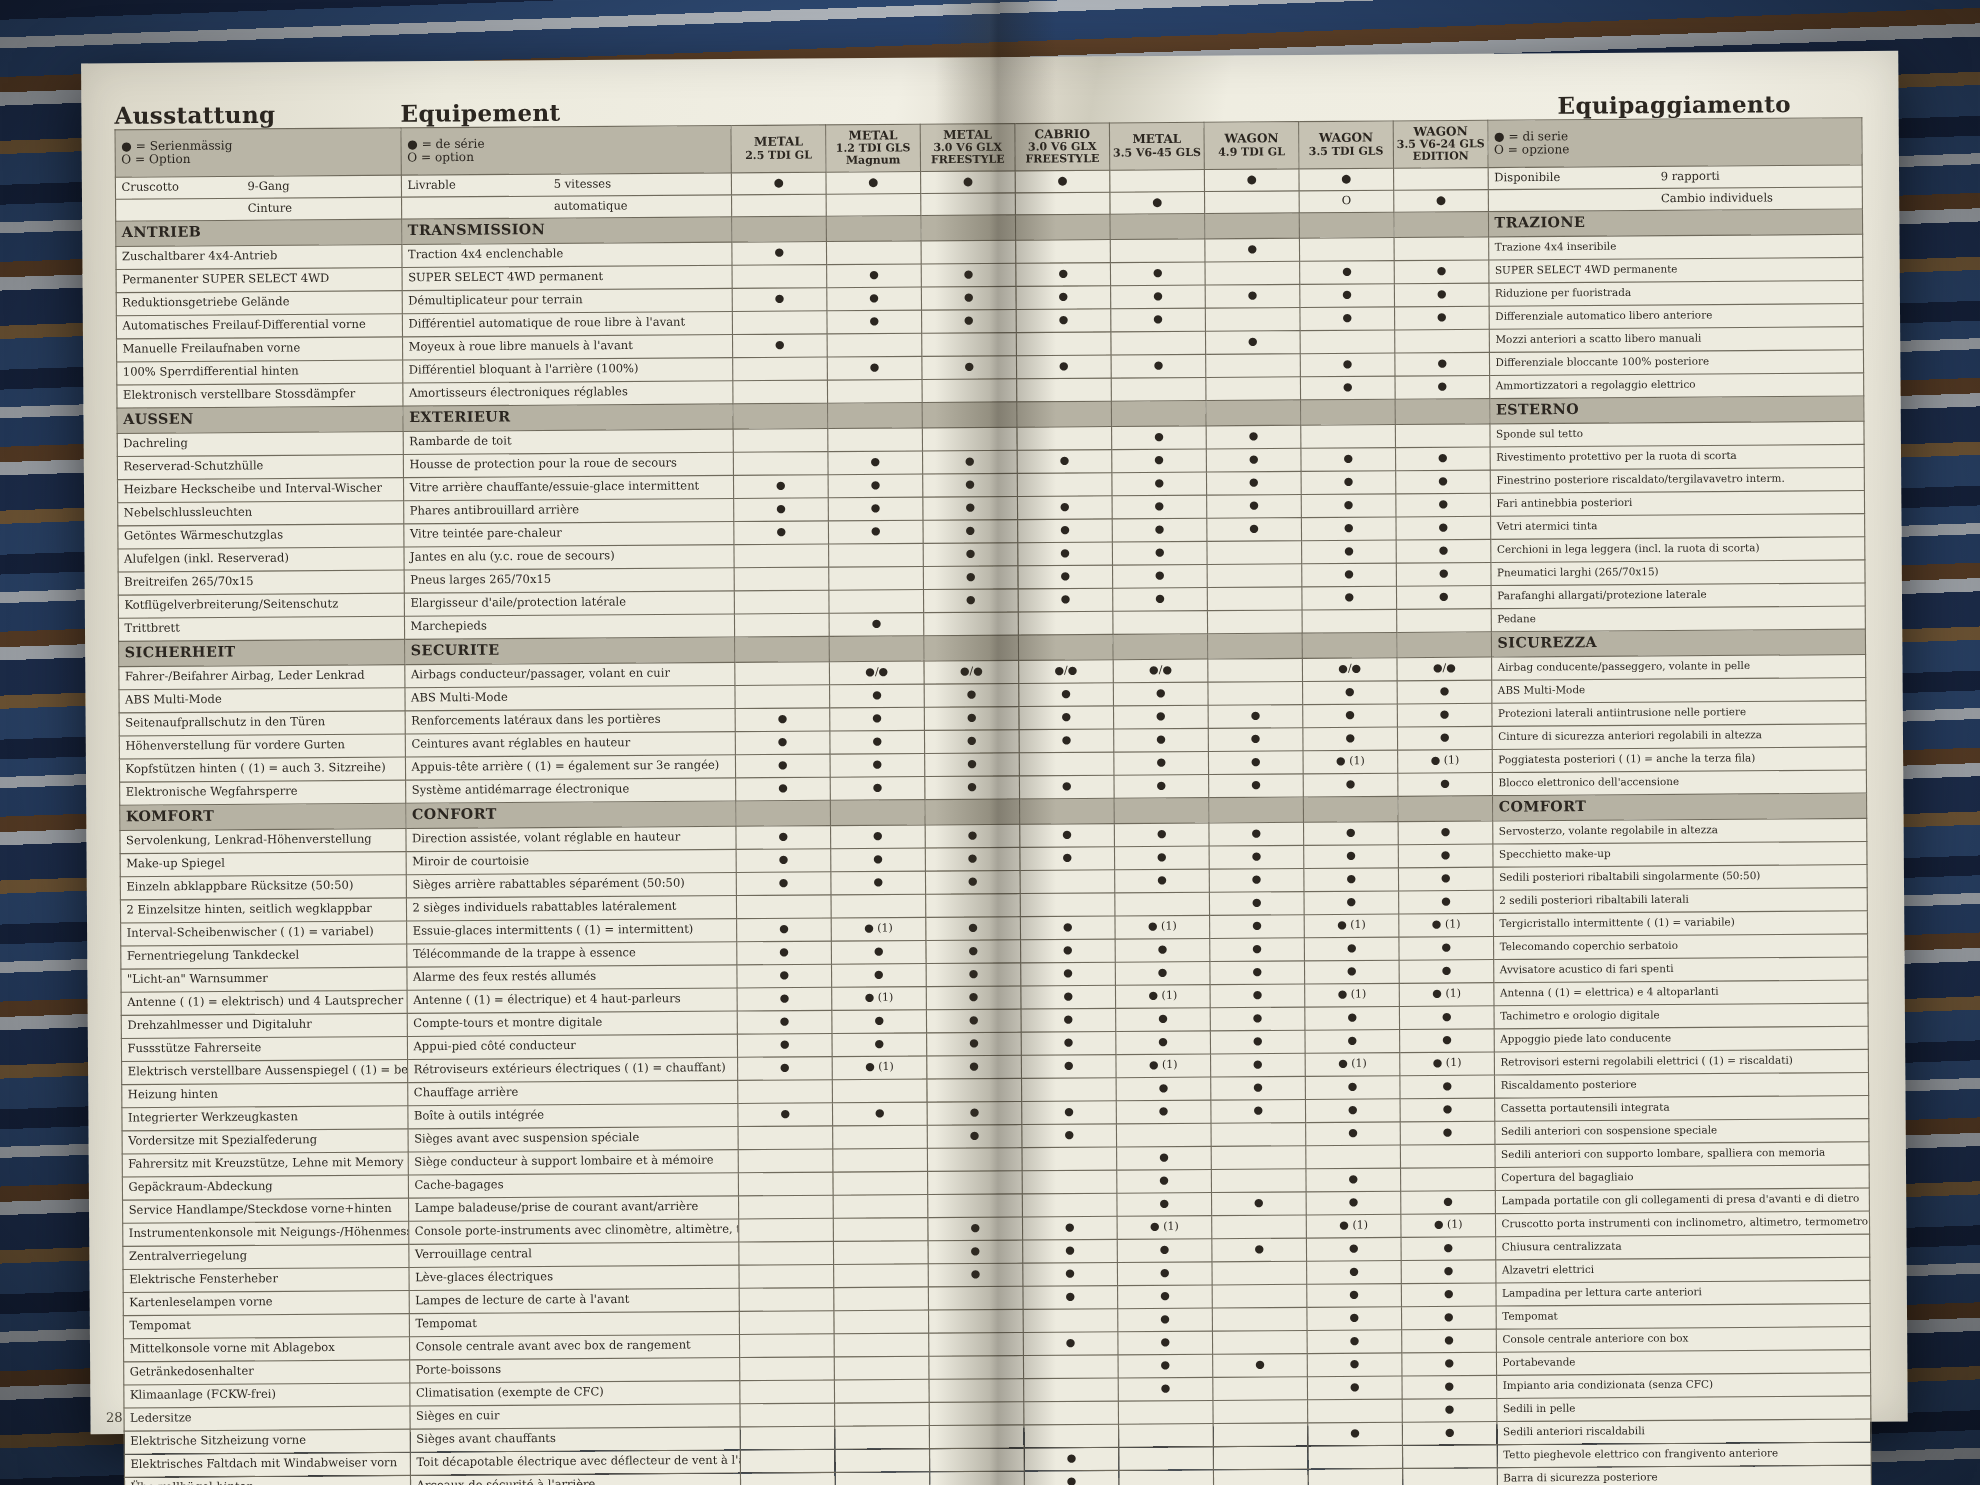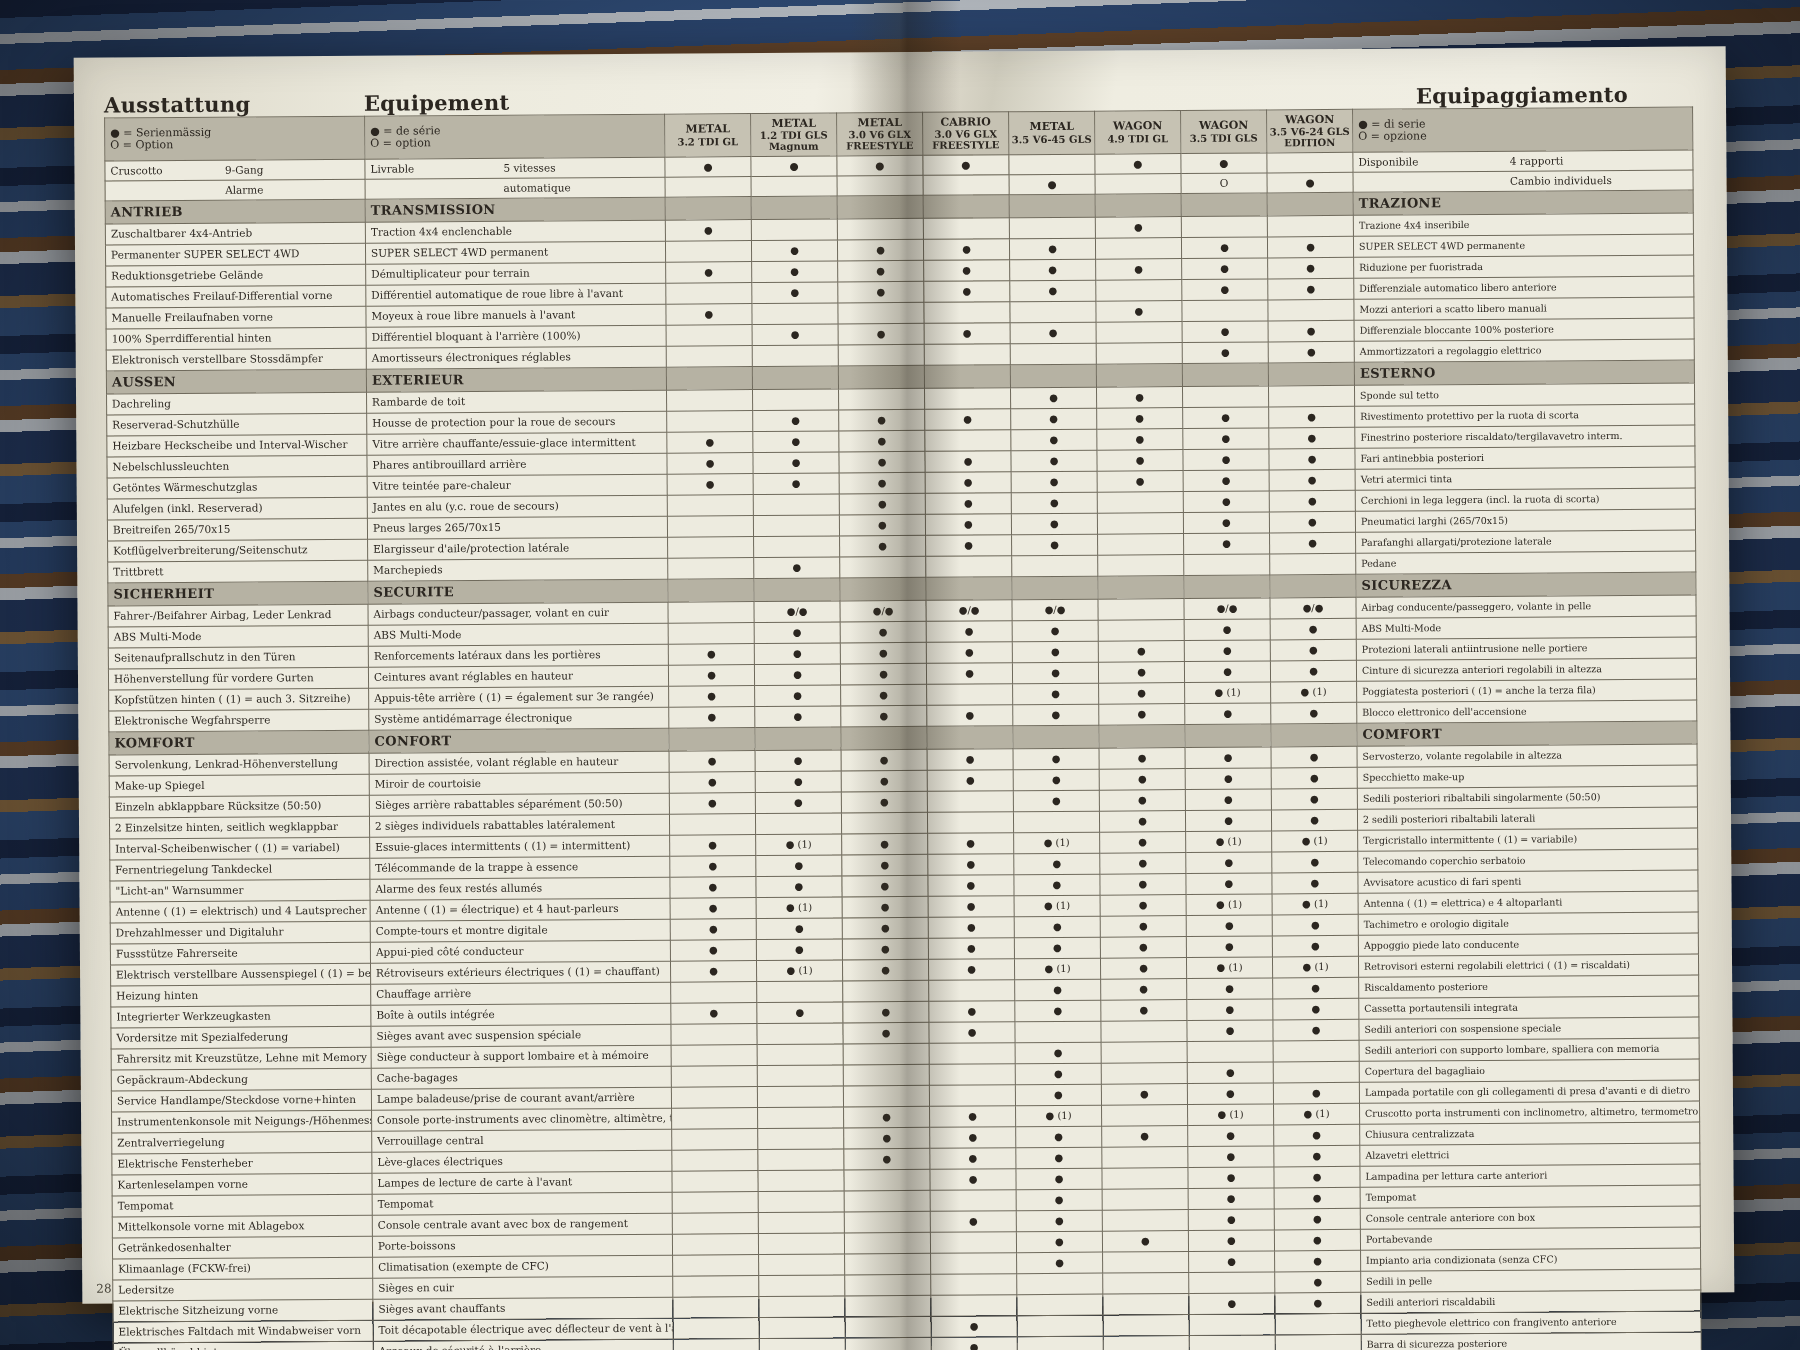--- a/index.html
+++ b/index.html
@@ -72,21 +72,21 @@
           <td>
             <div>● = Serienmässig</div>
             <div>O = Option</div>
           </td>
           <td>
             <div>● = de série</div>
             <div>O = option</div>
           </td>
           <td class="model">
             <span class="mbody">METAL</span>
-            <span class="mspec">3.2 TDI GL</span>
+            <span class="mspec">2.5 TDI GL</span>
           </td>
           <td class="model">
             <span class="mbody">METAL</span>
             <span class="mspec">1.2 TDI GLS Magnum</span>
           </td>
           <td class="model">
             <span class="mbody">METAL</span>
             <span class="mspec">3.0 V6 GLX FREESTYLE</span>
           </td>
           <td class="model">
@@ -118,24 +118,24 @@
           <td><span class="avlbl">Cruscotto</span><span>9-Gang</span></td>
           <td><span class="avlbl">Livrable</span><span>5 vitesses</span></td>
           <td class="dotcell">●</td>
           <td class="dotcell">●</td>
           <td class="dotcell">●</td>
           <td class="dotcell">●</td>
           <td class="dotcell"></td>
           <td class="dotcell">●</td>
           <td class="dotcell">●</td>
           <td class="dotcell"></td>
-          <td class="itcell"><span class="avlbl">Disponibile</span><span>4 rapporti</span></td>
+          <td class="itcell"><span class="avlbl">Disponibile</span><span>9 rapporti</span></td>
         </tr>
         <tr class="avail">
-          <td><span class="avlbl"></span><span>Alarme</span></td>
+          <td><span class="avlbl"></span><span>Cinture</span></td>
           <td><span class="avlbl"></span><span>automatique</span></td>
           <td class="dotcell"></td>
           <td class="dotcell"></td>
           <td class="dotcell"></td>
           <td class="dotcell"></td>
           <td class="dotcell">●</td>
           <td class="dotcell"></td>
           <td class="dotcell">O</td>
           <td class="dotcell">●</td>
           <td class="itcell"><span class="avlbl"></span><span>Cambio individuels</span></td>

